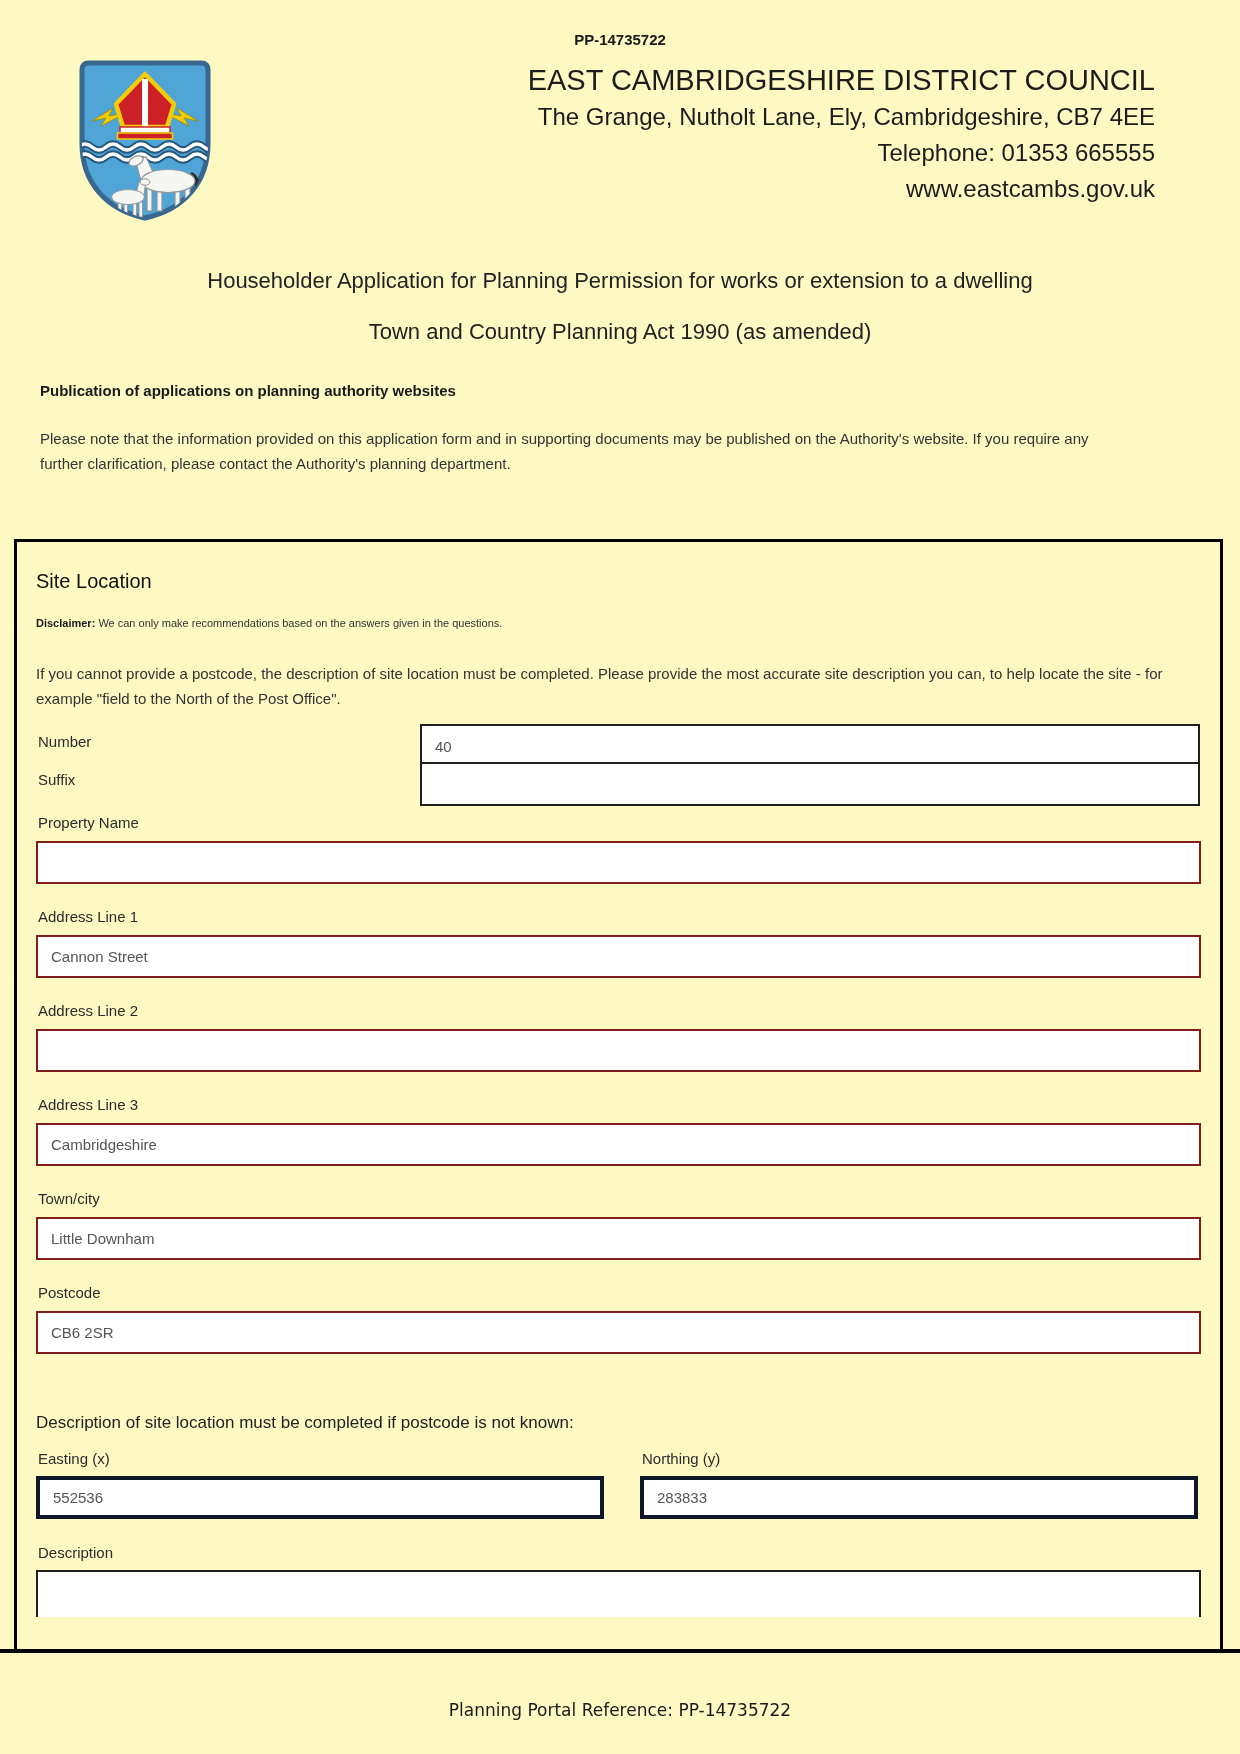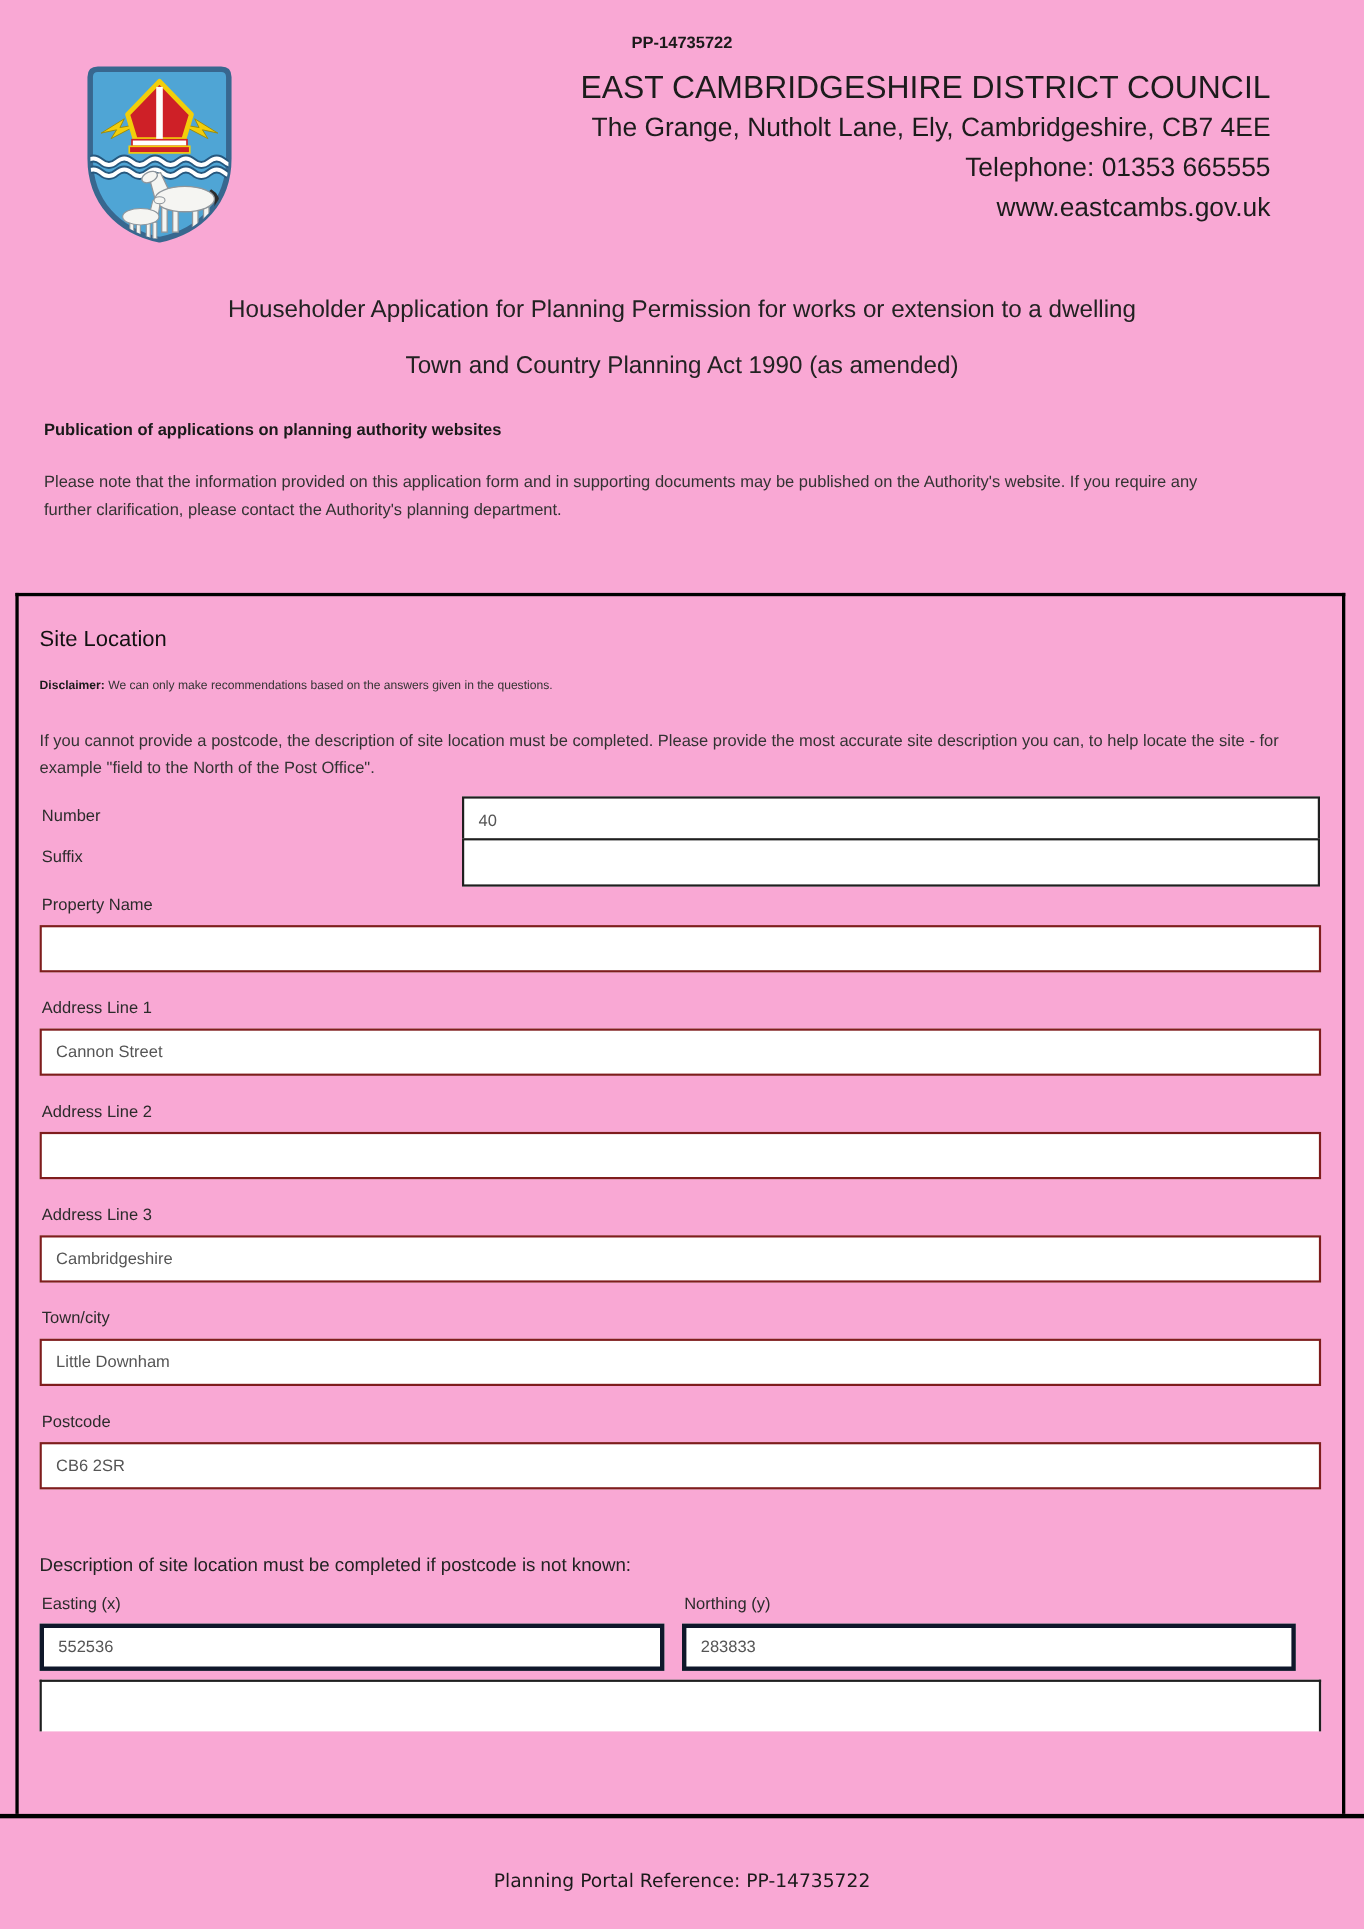--- a/index.html
+++ b/index.html
@@ -1,16 +1,16 @@
 <!DOCTYPE html>
 <html><head>
 <meta charset="utf-8">
 <style>
   html,body{margin:0;padding:0;background:#fff;}
-  .page{position:relative;width:1240px;height:1754px;margin:0 auto;background:#f9a8d4;
+  .page{position:relative;width:1240px;height:1754px;margin:0 auto;background:#fef9c3;
         font-family:"Liberation Sans","DejaVu Sans",sans-serif;color:#1a1a1a;overflow:hidden;}
 
   
   .pp-ref{padding-top:31px;text-align:center;font-size:15px;line-height:17px;font-weight:700;color:#1a1a1a;}
 
   
   .header-row{position:relative;height:168px;margin-top:12px;}
   .crest{position:absolute;left:72px;top:0;width:146px;height:163px;}
   .council-block{position:absolute;right:85px;top:2px;text-align:right;}
   .council-name{font-size:29px;line-height:37px;color:#1c1c1c;}
@@ -41,21 +41,21 @@
   .inline-field label{position:absolute;left:2px;top:9px;font-size:15px;}
   .inline-field input{position:absolute;left:384px;top:0;box-sizing:border-box;width:780px;height:44px;
                       border:2px solid #1f1f1f;padding:0 13px;font-size:15px;color:#555;background:#fff;}
 
   .block-field label{display:block;margin:24px 0 0;padding-left:2px;font-size:15px;line-height:18px;}
   .block-field input{display:block;margin-top:9px;box-sizing:border-box;width:100%;height:43px;
                      border:2px solid #7f1d1d;padding:0 13px;font-size:15px;color:#555;background:#fff;}
 
   .desc-heading{margin:56px 0 0;font-size:17px;line-height:26px;font-weight:400;color:#222;}
 
-  .coords{display:flex;gap:16px;}
+  .coords{display:flex;gap:36px;}
   .coord-col.easting{width:568px;}
   .coord-col.northing{width:558px;}
   .coord-col label{display:block;margin:14px 0 0;padding-left:2px;font-size:15px;line-height:18px;}
   .coord-col input{display:block;margin-top:8px;box-sizing:border-box;width:100%;height:43px;
                    border:4px solid #0f172a;padding:0 13px;font-size:15px;color:#555;background:#fff;}
 
   .desc-field label{display:block;margin:25px 0 0;padding-left:2px;font-size:15px;line-height:18px;}
   .desc-input{display:block;margin-top:8px;box-sizing:border-box;width:100%;height:47px;
               border:2px solid #1f1f1f;border-bottom:none;resize:none;outline:none;
               padding:8px 13px;font-size:15px;color:#555;background:#fff;}
@@ -177,20 +177,21 @@
         <label>Easting (x)</label>
         <input value="552536" style="">
       </div>
       <div class="coord-col northing">
         <label>Northing (y)</label>
         <input value="283833" style="">
       </div>
     </div>
 
     <div class="desc-field">
+      <label>Description</label>
       <textarea class="desc-input" style=""></textarea>
     </div>
   </div>
 
   <div class="page-divider"></div>
 
   <div class="footer-ref">Planning Portal Reference: PP-14735722</div>
 
 </div>
 

